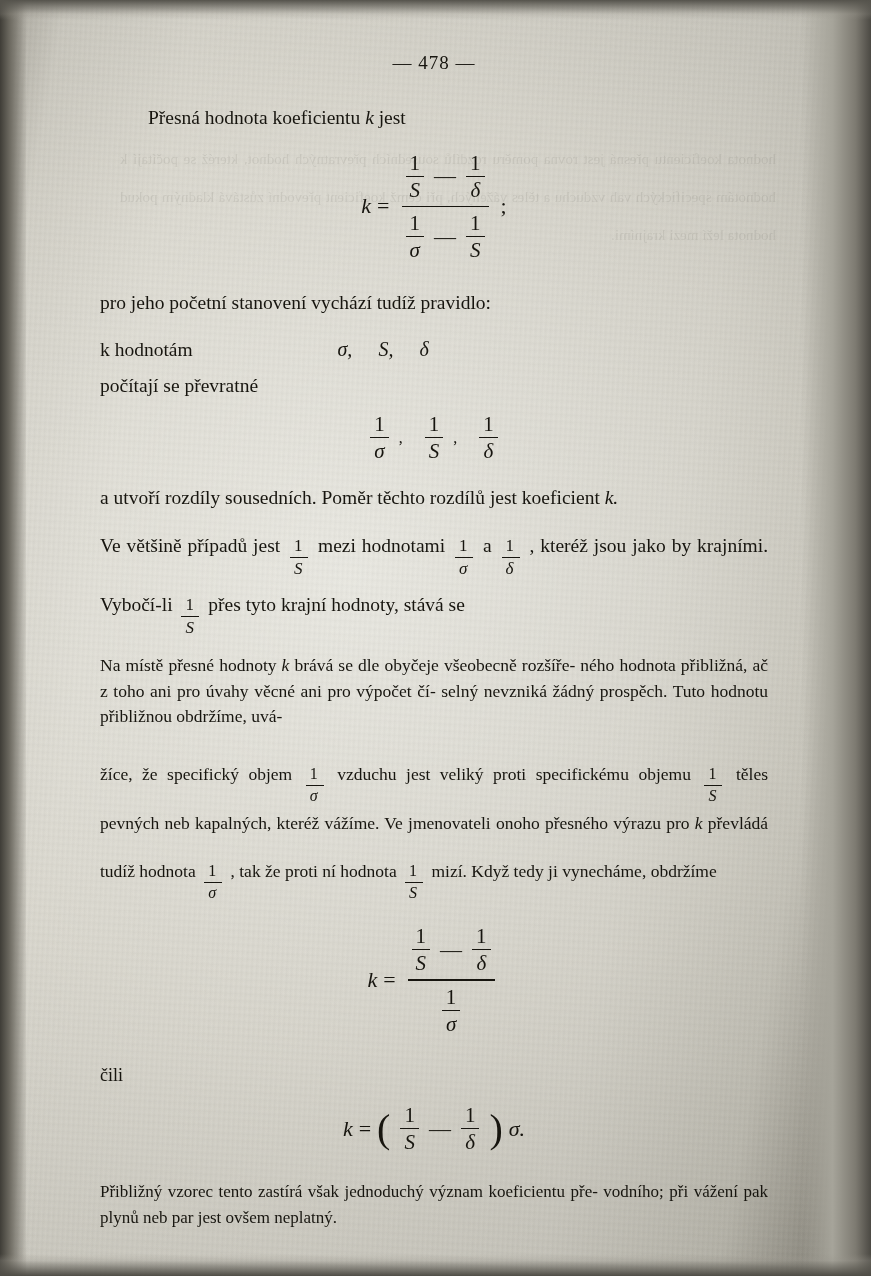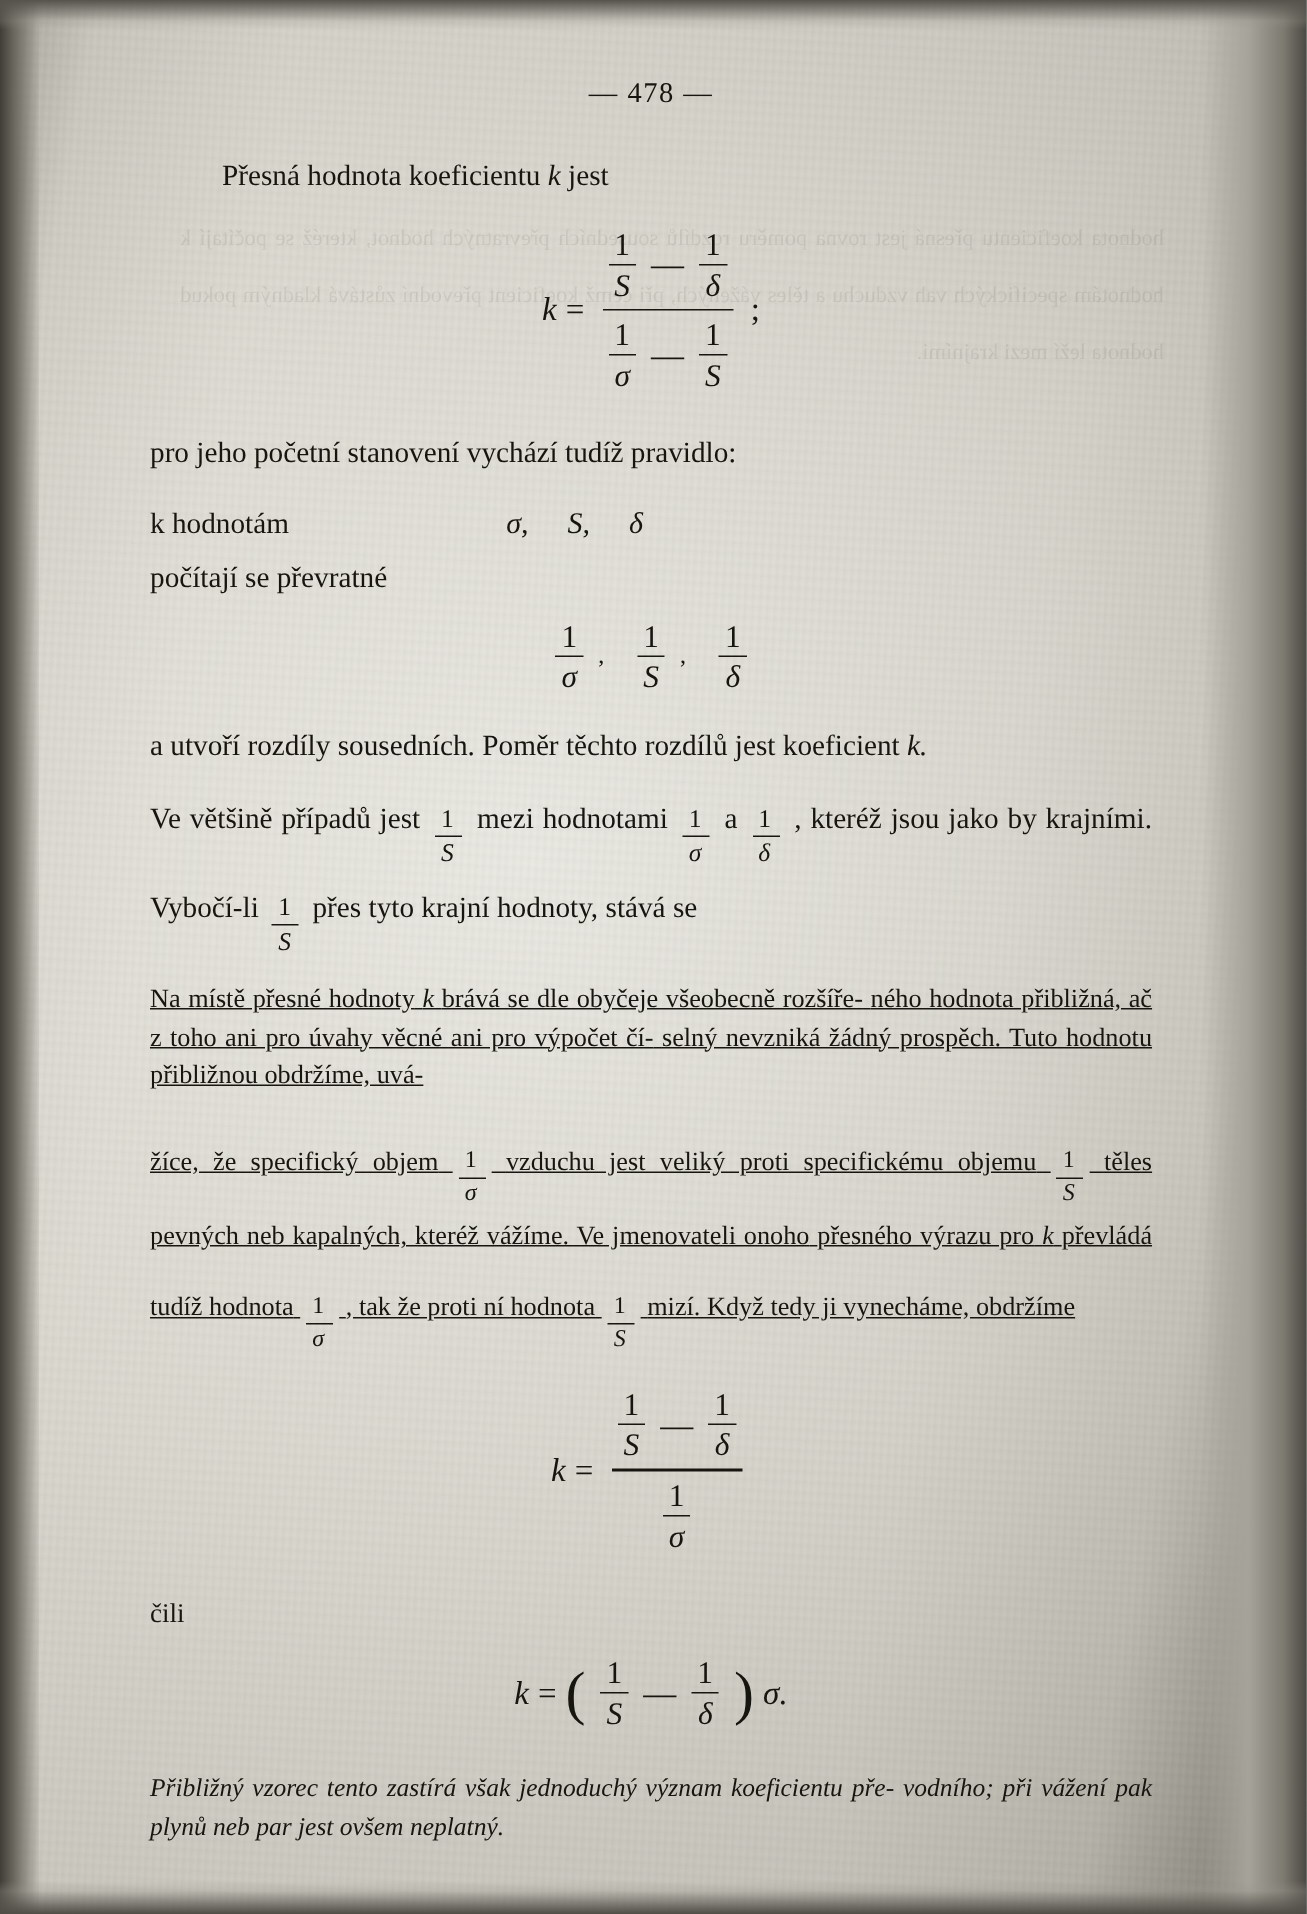--- a/index.html
+++ b/index.html
@@ -93,21 +93,20 @@
     text-align: justify;
   }
   p.tx.indent { text-indent: 48px; margin-top: 28px; }
   p.tx.tight { text-align: left; }
 
   .small {
     font-size: 17.5px;
     line-height: 1.45;
     text-align: justify;
     margin-top: 16px;
-    text-decoration: underline;
   }
 
   .eqblock {
     text-align: center;
     margin: 12px 0 20px 0;
   }
   .eqblock.loose { margin: 18px 0 26px 0; }
 
   .mathrow {
     display: inline-flex;
@@ -162,21 +161,20 @@
     align-items: center;
     gap: 26px;
     font-size: 20px;
   }
 
   .footnote {
     font-size: 17px;
     line-height: 1.5;
     text-align: justify;
     margin-top: 26px;
-    font-style: italic;
   }
 
   .inlinefrac-wrap { display: inline-block; vertical-align: middle; margin-top: 19px; }
 </style>
 </head>
 <body>
 
 <div class="page">
   <div class="paper"></div>
 

